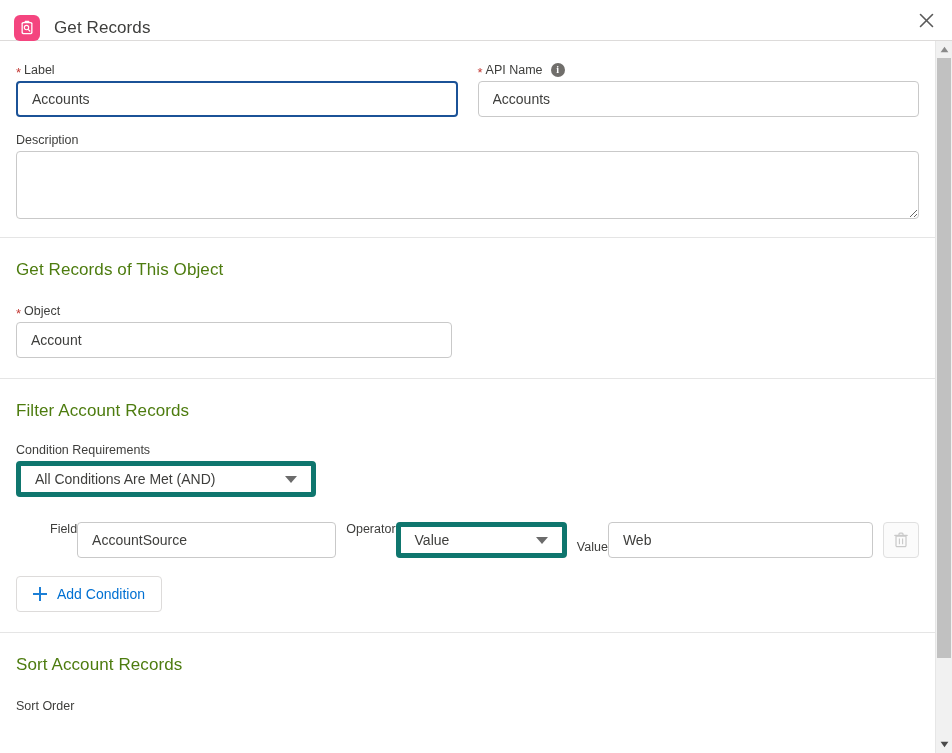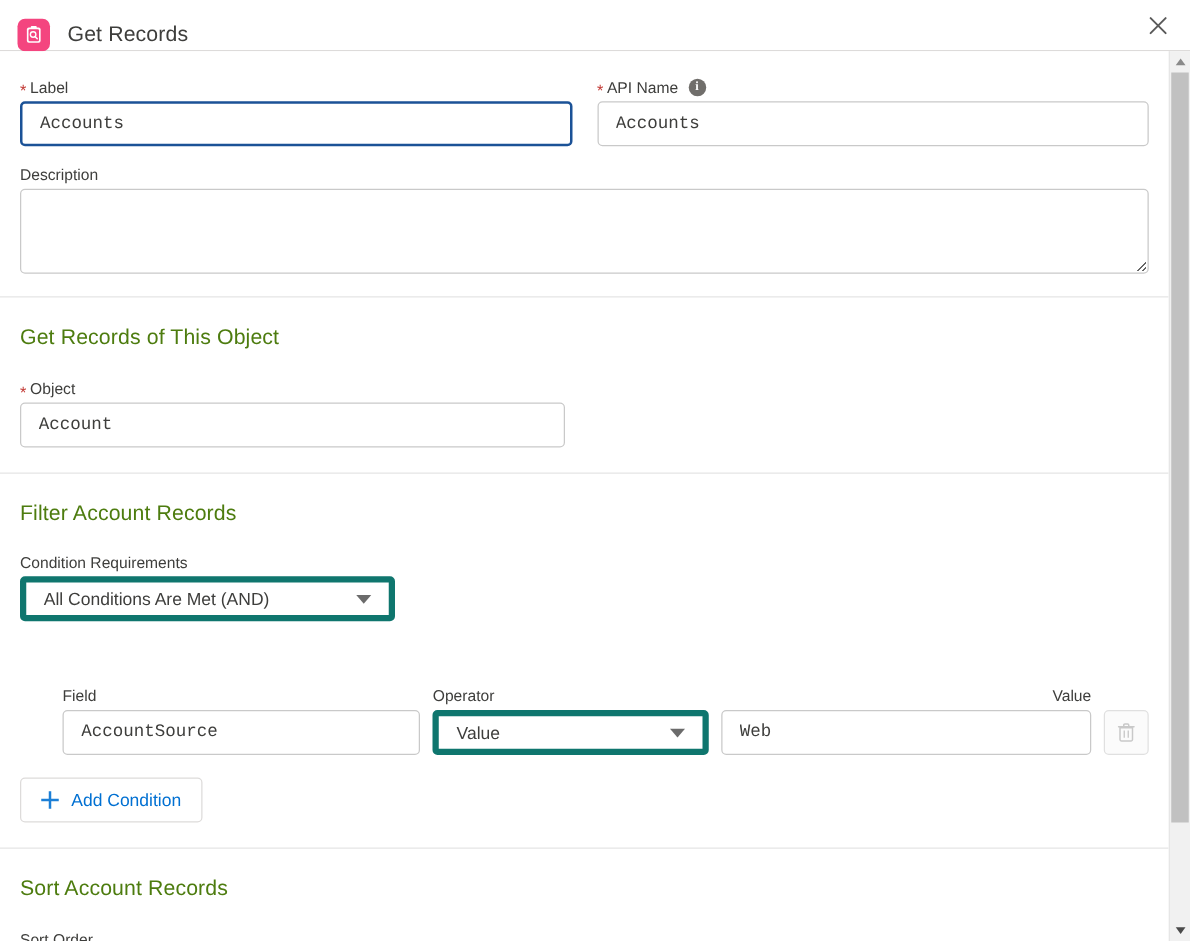--- a/index.html
+++ b/index.html
@@ -149,21 +149,21 @@
   }
   .input {
     width: 100%;
     height: 36px;
     border: 1px solid #c9c9c9;
     border-radius: 4px;
     padding: 0 14px;
     font-size: 14px;
     color: #3e3e3c;
     background: #fff;
-    font-family: Liberation Mono, monospace;
+    font-family: Liberation Sans, sans-serif;
     outline: none;
   }
   .input.focused {
     border: 2px solid #1b5297;
     box-shadow: none;
   }
   .textarea {
     width: 100%;
     height: 68px;
     border: 1px solid #c9c9c9;
@@ -215,23 +215,23 @@
   }
 
   
   .cond-row {
     display: flex;
     align-items: flex-end;
     gap: 10px;
     padding-left: 50px;
     padding-right: 16px;
   }
-  .cond-col { display: flex; flex-direction: column; }
+  .cond-col { display: flex; flex-direction: row; }
   .cond-field { width: 288px; }
-  .cond-op { width: 222px; margin-top: 28px; }
+  .cond-op { width: 222px; }
   .cond-val { width: 298px; align-items: flex-end; }
   .small-label {
     font-size: 12.5px;
     color: #3e3e3c;
     margin-bottom: 4px;
   }
   .trash-btn {
     width: 36px;
     height: 36px;
     border: 1px solid #e0e0e0;

